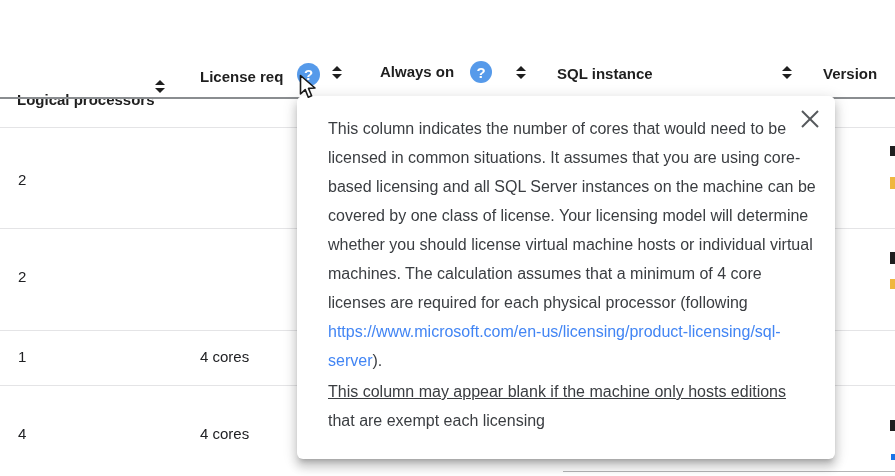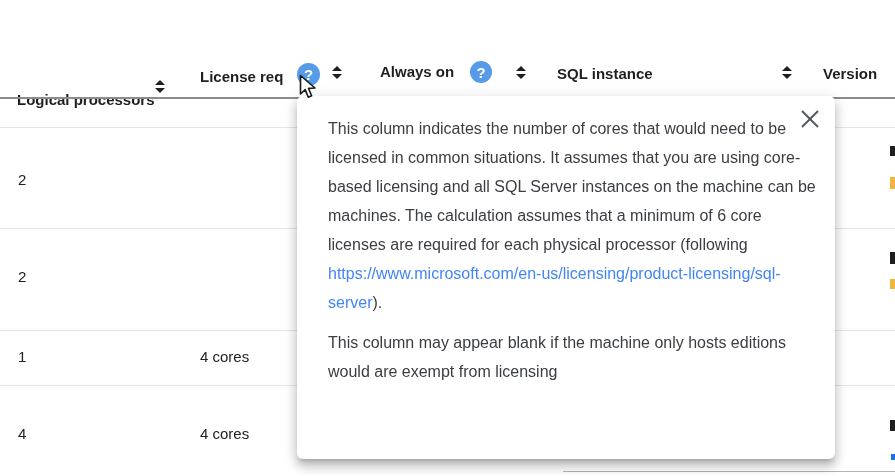--- a/index.html
+++ b/index.html
@@ -25,21 +25,21 @@
   .sliver.dark{background:#1f1f1f;}
   .sliver.yellow{background:#efb73e;}
   .sliver.blue{background:#1a73e8;left:891px;}
   
   .tooltip{position:absolute;left:297px;top:96px;width:538px;height:363px;background:#fff;
            border-radius:6px;z-index:5;
            box-shadow:0 5px 5px -3px rgba(0,0,0,.2),0 8px 10px 1px rgba(0,0,0,.14),0 3px 14px 2px rgba(0,0,0,.12);
            box-sizing:border-box;padding:18px 40px 0 31px;}
   .tip-text{font-size:16px;line-height:29px;color:#3a3d41;}
   .tip-line{display:block;white-space:nowrap;}
-  .tip-p2{margin-top:11px;}
+  .tip-p2{margin-top:2px;text-decoration:underline;}
   .link{color:#4285f4;text-decoration:none;cursor:pointer;margin-top:16px;}
   .close-btn{position:absolute;top:10px;right:12px;width:26px;height:26px;cursor:pointer;
              display:flex;align-items:center;justify-content:center;}
   
   .cursor{position:absolute;left:299px;top:74px;z-index:10;pointer-events:none;}
 </style>
 </head>
 <body>
 
 <div class="col-header" style="left:17px;top:54px;margin-top:37px;">Logical processors</div>
@@ -96,30 +96,32 @@
   <div class="close-btn">
     <svg width="22" height="22" viewBox="0 0 22 22">
       <line x1="3" y1="3" x2="19" y2="19" stroke="#55585c" stroke-width="2"></line>
       <line x1="19" y1="3" x2="3" y2="19" stroke="#55585c" stroke-width="2"></line>
     </svg>
   </div>
   <div class="tip-text">
     <span class="tip-line">This column indicates the number of cores that would need to be</span>
     <span class="tip-line">licensed in common situations. It assumes that you are using core-</span>
     <span class="tip-line">based licensing and all SQL Server instances on the machine can be</span>
-    <span class="tip-line">machines. The calculation assumes that a minimum of 6 core</span>
+    <span class="tip-line">covered by one class of license. Your licensing model will determine</span>
+    <span class="tip-line">whether you should license virtual machine hosts or individual virtual</span>
+    <span class="tip-line">machines. The calculation assumes that a minimum of 4 core</span>
     <span class="tip-line">licenses are required for each physical processor (following</span>
     <span class="tip-line">
       <a class="link">https://www.microsoft.com/en-us/licensing/product-licensing/sql-</a>
     </span>
     <span class="tip-line">
       <a class="link">server</a><span>).</span>
     </span>
     <span class="tip-line tip-p2">This column may appear blank if the machine only hosts editions</span>
-    <span class="tip-line">would are exempt from licensing</span>
+    <span class="tip-line">that are exempt each licensing</span>
   </div>
 </div>
 
 <div class="cursor">
   <svg width="20" height="27" viewBox="0 0 20 27">
     <path d="M1.5 1.5 L1.5 20 L6.2 15.6 L9.3 23.2 L12.6 21.8 L9.5 14.4 L16 14 Z" fill="#ffffff" stroke="#1a1a1a" stroke-width="1.6" stroke-linejoin="round"></path>
   </svg>
 </div>
 
 </body></html>

